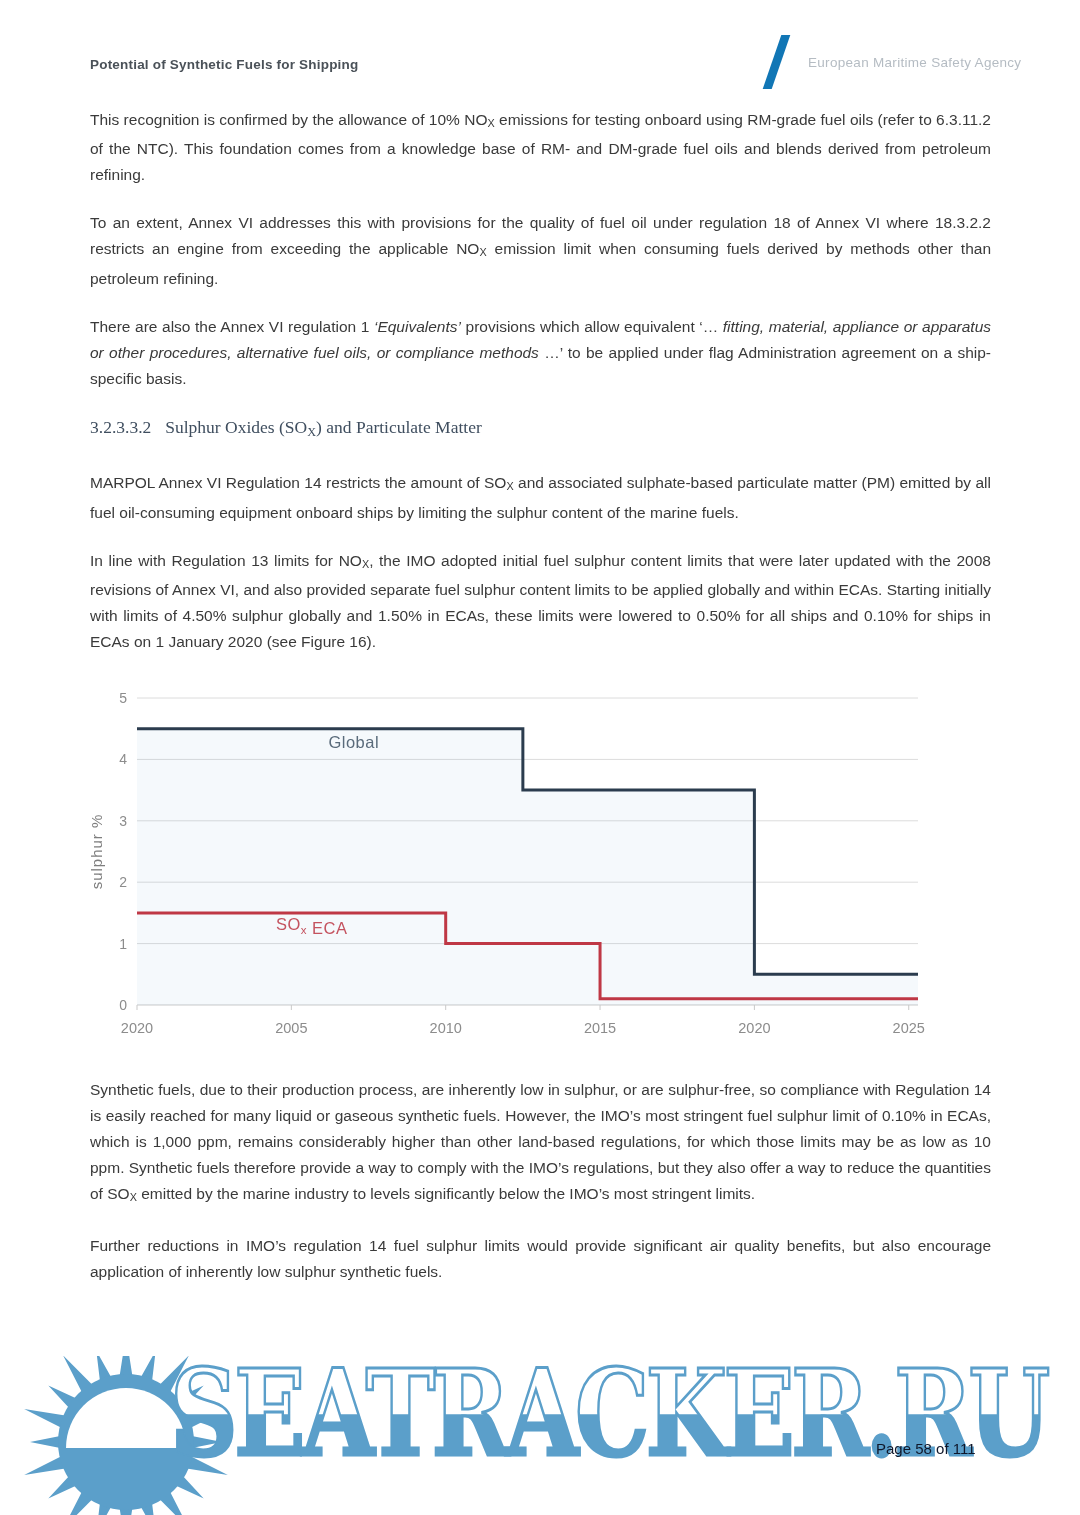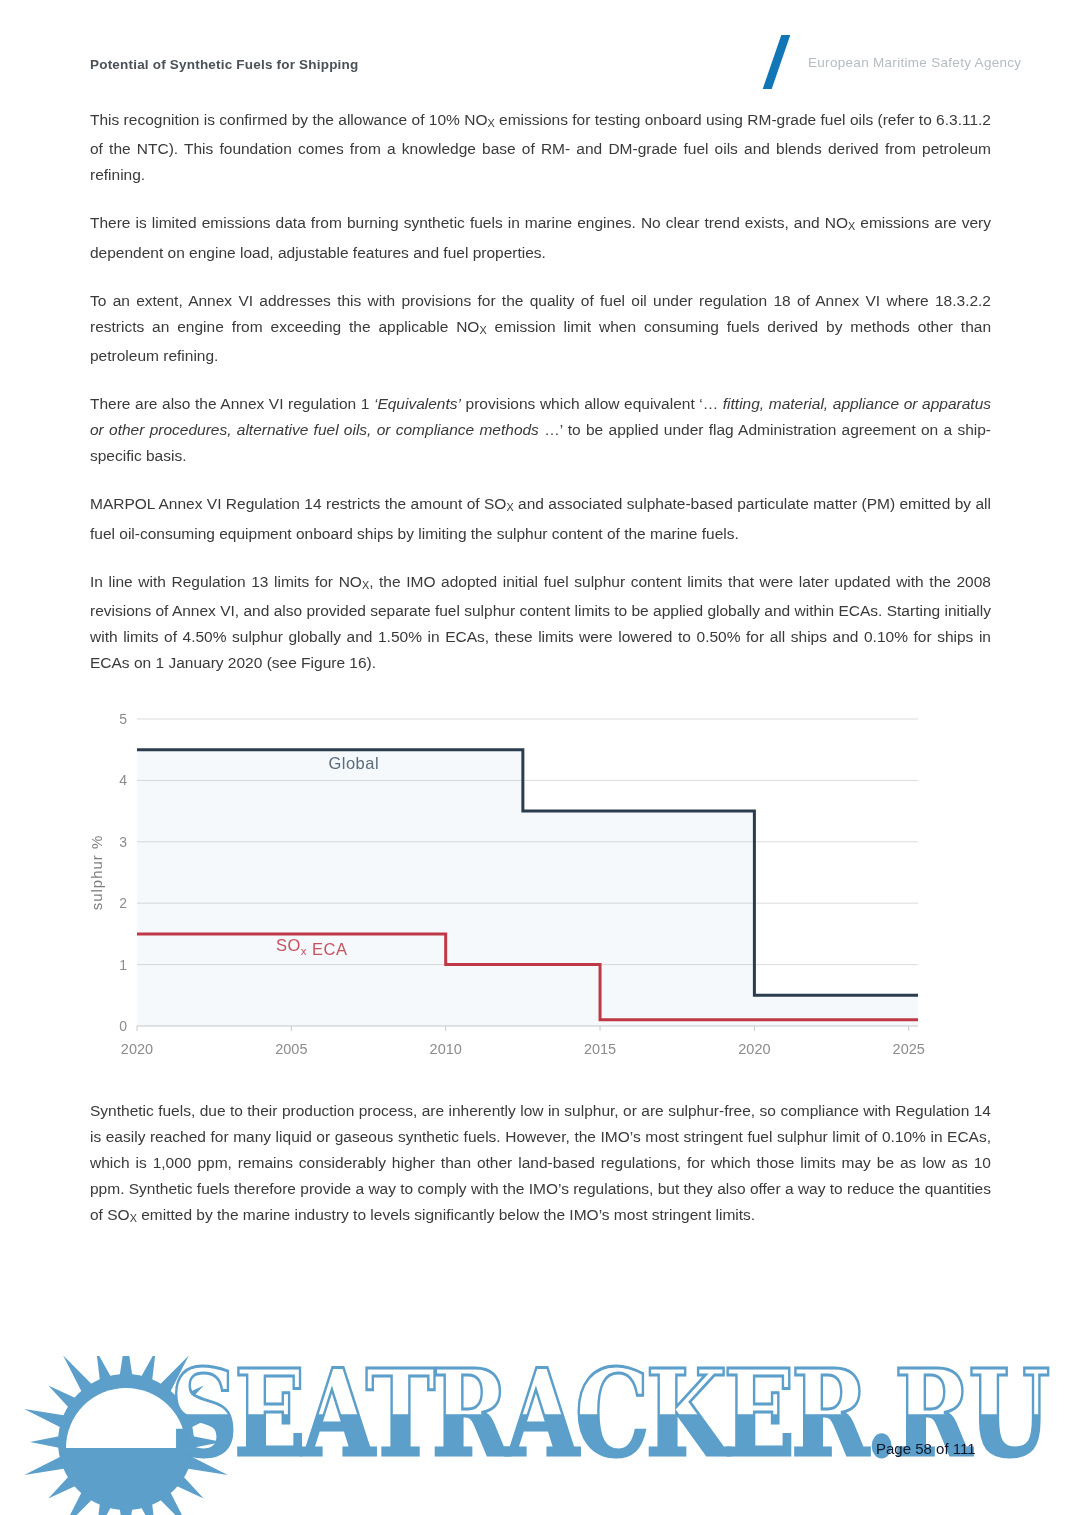--- a/index.html
+++ b/index.html
@@ -43,24 +43,26 @@
 </style>
 </head>
 <body>
 
 <div class="header-title">Potential of Synthetic Fuels for Shipping</div>
 <div class="logo-slash"></div>
 <div class="agency-name">European Maritime Safety Agency</div>
 
 <div class="content">
   <p><span>This recognition is confirmed by the allowance of 10% NO</span><span class="sub">X</span><span> emissions for testing onboard using RM-grade fuel oils (refer to 6.3.11.2 of the NTC). This foundation comes from a knowledge base of RM- and DM-grade fuel oils and blends derived from petroleum refining.</span></p>
-  <p><span>There is limited emissions data from burning synthetic fuels in marine engines. No clear trend exists, and NO</span><span class="sub">X</span><span> emissions are very dependent on engine load, adjustable features and fuel properties.</span></p>
   <p><span>To an extent, Annex VI addresses this with provisions for the quality of fuel oil under regulation 18 of Annex VI where 18.3.2.2 restricts an engine from exceeding the applicable NO</span><span class="sub">X</span><span> emission limit when consuming fuels derived by methods other than petroleum refining.</span></p>
   <p><span>There are also the Annex VI regulation 1 </span><span class="it">‘Equivalents’</span><span> provisions which allow equivalent ‘… </span><span class="it">fitting, material, appliance or apparatus or other procedures, alternative fuel oils, or compliance methods</span><span> …’ to be applied under flag Administration agreement on a ship-specific basis.</span></p>
 
+  <h2 class="section-heading">
+    <span class="sec-num">3.2.3.3.2</span><span><span>Sulphur Oxides (SO</span><span class="sub">X</span><span>) and Particulate Matter</span></span>
+  </h2>
 
   <p><span>MARPOL Annex VI Regulation 14 restricts the amount of SO</span><span class="sub">X</span><span> and associated sulphate-based particulate matter (PM) emitted by all fuel oil-consuming equipment onboard ships by limiting the sulphur content of the marine fuels.</span></p>
   <p><span>In line with Regulation 13 limits for NO</span><span class="sub">X</span><span>, the IMO adopted initial fuel sulphur content limits that were later updated with the 2008 revisions of Annex VI, and also provided separate fuel sulphur content limits to be applied globally and within ECAs. Starting initially with limits of 4.50% sulphur globally and 1.50% in ECAs, these limits were lowered to 0.50% for all ships and 0.10% for ships in ECAs on 1 January 2020 (see Figure 16).</span></p>
 
   <div class="chart-wrap" id="chart"><svg width="901" height="392">
         <line x1="47" x2="828" y1="328" y2="328" stroke="#c9c9c9" stroke-width="1"></line>
         <text x="37" y="333" text-anchor="end" font-size="14px" fill="#8c8c8c" font-family="Liberation Sans,sans-serif">0</text>
         <line x1="47" x2="828" y1="266.6" y2="266.6" stroke="#dcdcdc" stroke-width="1"></line>
         <text x="37" y="271.6" text-anchor="end" font-size="14px" fill="#8c8c8c" font-family="Liberation Sans,sans-serif">1</text>
         <line x1="47" x2="828" y1="205.2" y2="205.2" stroke="#dcdcdc" stroke-width="1"></line>
@@ -86,20 +88,21 @@
         <path d="M47,328 L47,51.69999999999999 L432.869565217392,51.69999999999999 L432.869565217392,113.10000000000002 L664.3913043478273,113.10000000000002 L664.3913043478273,297.3 L828,297.3 L828,328 Z" fill="rgba(91,159,202,0.06)" stroke="none"></path>
         <polyline points="47,51.69999999999999 432.869565217392,51.69999999999999 432.869565217392,113.10000000000002 664.3913043478273,113.10000000000002 664.3913043478273,297.3 828,297.3" fill="none" stroke="#2b3c4e" stroke-width="3" stroke-linejoin="miter"></polyline>
         <text x="238.39130434782786" y="71.34800000000001" font-size="16.5px" fill="#5a6b7b" font-family="Liberation Sans,sans-serif" letter-spacing="0.5px"><tspan dy="0">Global</tspan></text>
         <polyline points="47,235.9 355.69565217391363,235.9 355.69565217391363,266.6 510.04347826087036,266.6 510.04347826087036,321.86 828,321.86" fill="none" stroke="#bf3845" stroke-width="3" stroke-linejoin="miter"></polyline>
         <text x="185.91304347826113" y="253.09199999999998" font-size="16.5px" fill="#c4535f" font-family="Liberation Sans,sans-serif" letter-spacing="0.5px"><tspan dy="0">SO</tspan><tspan dy="4" font-size="11.5px">x</tspan><tspan dy="0"> ECA</tspan></text>
         <text x="0" y="0" font-size="15px" fill="#7e7e7e" font-family="Liberation Sans,sans-serif" letter-spacing="1px" text-anchor="middle" transform="translate(12,174.5) rotate(-90)">sulphur %</text>
       </svg></div>
 
 
   <p><span>Synthetic fuels, due to their production process, are inherently low in sulphur, or are sulphur-free, so compliance with Regulation 14 is easily reached for many liquid or gaseous synthetic fuels. However, the IMO’s most stringent fuel sulphur limit of 0.10% in ECAs, which is 1,000 ppm, remains considerably higher than other land-based regulations, for which those limits may be as low as 10 ppm. Synthetic fuels therefore provide a way to comply with the IMO’s regulations, but they also offer a way to reduce the quantities of SO</span><span class="sub">X</span><span> emitted by the marine industry to levels significantly below the IMO’s most stringent limits.</span></p>
+  <p><span>Further reductions in IMO’s regulation 14 fuel sulphur limits would provide significant air quality benefits, but also encourage application of inherently low sulphur synthetic fuels.</span></p>
 </div>
 
 <div class="watermark">
   <svg class="sun" id="sun" width="236" height="160" viewBox="0 0 236 160">
       <polygon points="118.0,-21.0 126.4,32.7 147.7,-5.3 142.5,37.9 180.9,-0.6 156.2,47.8 195.7,29.6 166.1,61.5 219.8,52.9 171.3,77.6 214.0,86.0 171.3,94.4 219.8,119.1 166.1,110.5 195.7,142.4 156.2,124.2 180.9,172.6 142.5,134.1 147.7,177.3 126.4,139.3 118.0,193.0 109.6,139.3 88.3,177.3 93.5,134.1 55.1,172.6 79.8,124.2 40.3,142.4 69.9,110.5 16.2,119.1 64.7,94.4 22.0,86.0 64.7,77.6 16.2,52.9 69.9,61.5 40.3,29.6 79.8,47.8 55.1,-0.6 93.5,37.9 88.3,-5.3 109.6,32.7" fill="#5b9fca"></polygon>
       <circle cx="118" cy="86" r="68" fill="#5b9fca"></circle>
       <path d="M 58 92 A 60 60 0 0 1 178 92 Z" fill="#ffffff"></path>
     </svg>
   <div class="wm-text">
     <span class="wm-layer wm-outline">SEATRACKER.RU</span>

